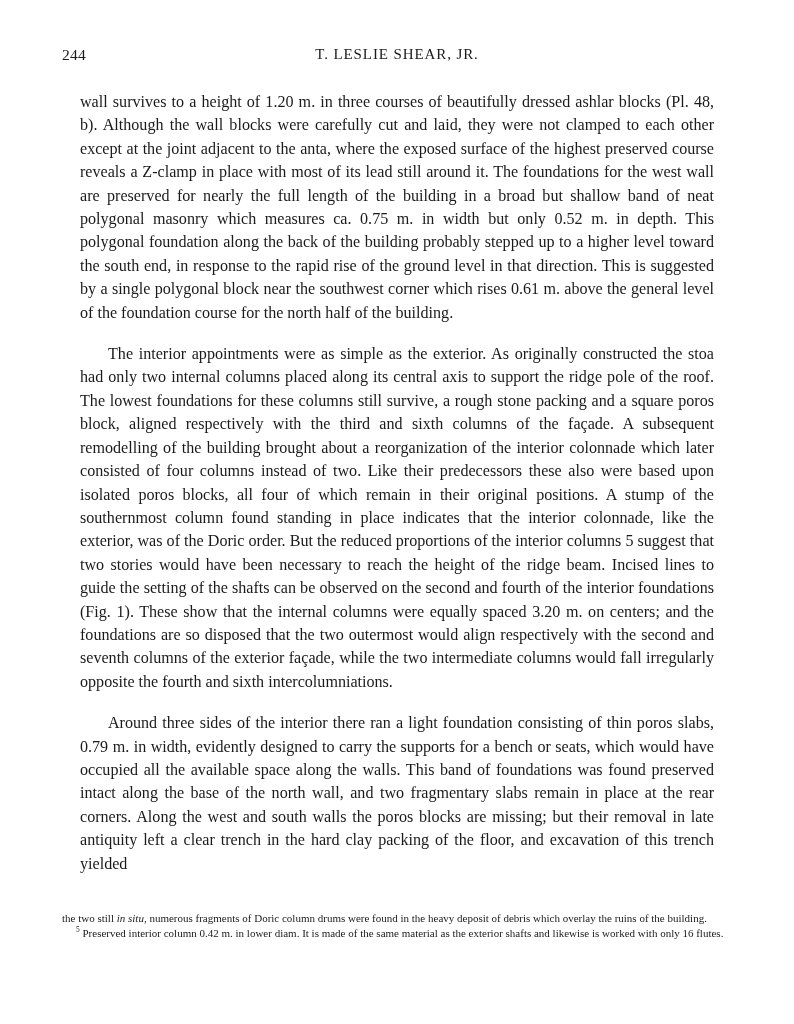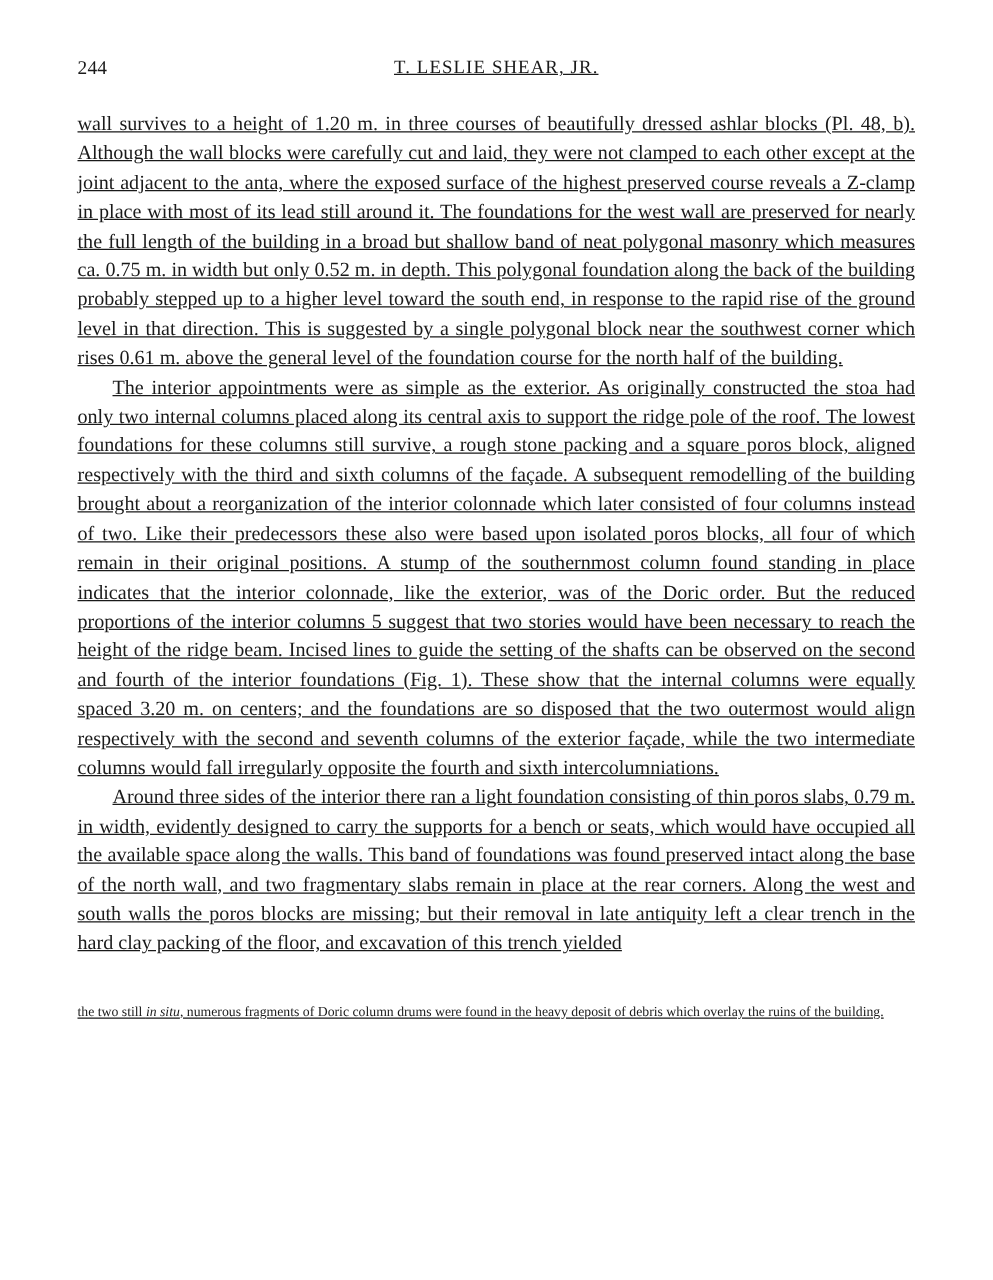--- a/index.html
+++ b/index.html
@@ -13,21 +13,20 @@
     font-family: "Liberation Serif", serif;
     color: #1a1a1a;
     overflow: hidden;
   }
   .page {
     position: relative;
     width: 794px;
     height: 1024px;
     box-sizing: border-box;
     padding: 46px 62px 36px 62px;
-    text-decoration: underline;
   }
   .running-head {
     position: relative;
     height: 26px;
     margin-bottom: 16px;
   }
   .folio {
     position: absolute;
     left: 0;
     top: 0;
@@ -39,21 +38,21 @@
     font-size: 15px;
     letter-spacing: 0.9px;
   }
   .body-text {
     font-size: 16.1px;
     line-height: 1.455;
     text-align: justify;
     text-justify: inter-word;
   }
   .body-text p {
-    margin: 0;
+    margin: 18px;
   }
   .body-text p.indent {
     text-indent: 28px;
   }
   .notes {
     margin-top: 26px;
     padding-top: 10px;
     font-size: 11px;
     line-height: 1.36;
     text-align: justify;
@@ -89,15 +88,16 @@
 
   <div class="body-text">
     <p>wall survives to a height of 1.20 m. in three courses of beautifully dressed ashlar blocks (Pl. 48, b). Although the wall blocks were carefully cut and laid, they were not clamped to each other except at the joint adjacent to the anta, where the exposed surface of the highest preserved course reveals a Z-clamp in place with most of its lead still around it. The foundations for the west wall are preserved for nearly the full length of the building in a broad but shallow band of neat polygonal masonry which measures ca. 0.75 m. in width but only 0.52 m. in depth. This polygonal foundation along the back of the building probably stepped up to a higher level toward the south end, in response to the rapid rise of the ground level in that direction. This is suggested by a single polygonal block near the southwest corner which rises 0.61 m. above the general level of the foundation course for the north half of the building.</p>
     <p class="indent"><span>The interior appointments were as simple as the exterior. As originally constructed the stoa had only two internal columns placed along its central axis to support the ridge pole of the roof. The lowest foundations for these columns still survive, a rough stone packing and a square poros block, aligned respectively with the third and sixth columns of the façade. A subsequent remodelling of the building brought about a reorganization of the interior colonnade which later consisted of four columns instead of two. Like their predecessors these also were based upon isolated poros blocks, all four of which remain in their original positions. A stump of the southernmost column found standing in place indicates that the interior colonnade, like the exterior, was of the Doric order. But the reduced proportions of the interior columns 5 suggest that two stories would have been necessary to reach the height of the ridge beam. Incised lines to guide the setting of the shafts can be observed on the second and fourth of the interior foundations (Fig. 1). These show that the internal columns were equally spaced 3.20 m. on centers; and the foundations are so disposed that the two outermost would align respectively with the second and seventh columns of the exterior façade, while the two intermediate columns would fall irregularly opposite the fourth and sixth intercolumniations.</span></p>
     <p class="indent">Around three sides of the interior there ran a light foundation consisting of thin poros slabs, 0.79 m. in width, evidently designed to carry the supports for a bench or seats, which would have occupied all the available space along the walls. This band of foundations was found preserved intact along the base of the north wall, and two fragmentary slabs remain in place at the rear corners. Along the west and south walls the poros blocks are missing; but their removal in late antiquity left a clear trench in the hard clay packing of the floor, and excavation of this trench yielded</p>
   </div>
 
   <div class="notes">
     <div class="rule"></div>
     <p><span>the two still </span><span class="ital">in situ</span><span>, numerous fragments of Doric column drums were found in the heavy deposit of debris which overlay the ruins of the building.</span></p>
+    <p class="fn"><sup class="fnref">5</sup><span> Preserved interior column 0.42 m. in lower diam. It is made of the same material as the exterior shafts and likewise is worked with only 16 flutes.</span></p>
   </div>
 
 </div>
 
 </body></html>

